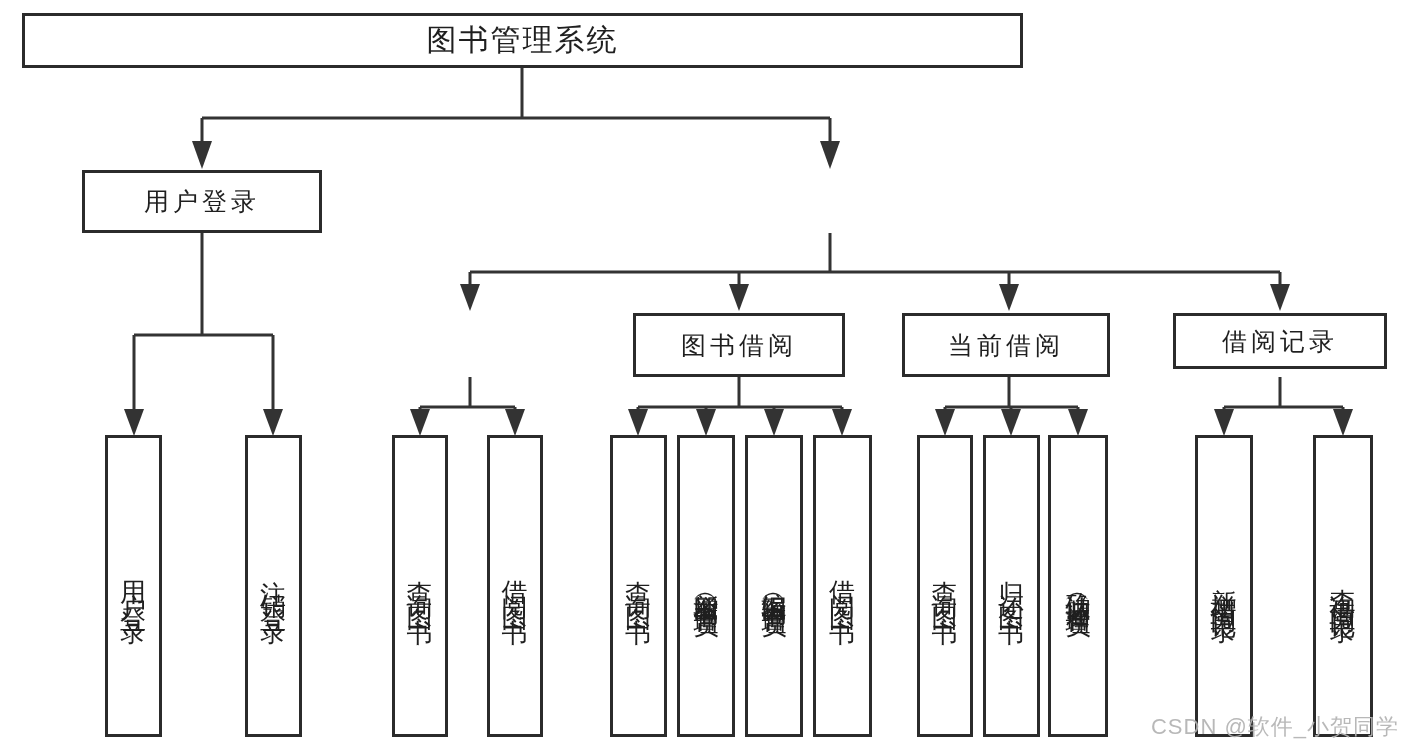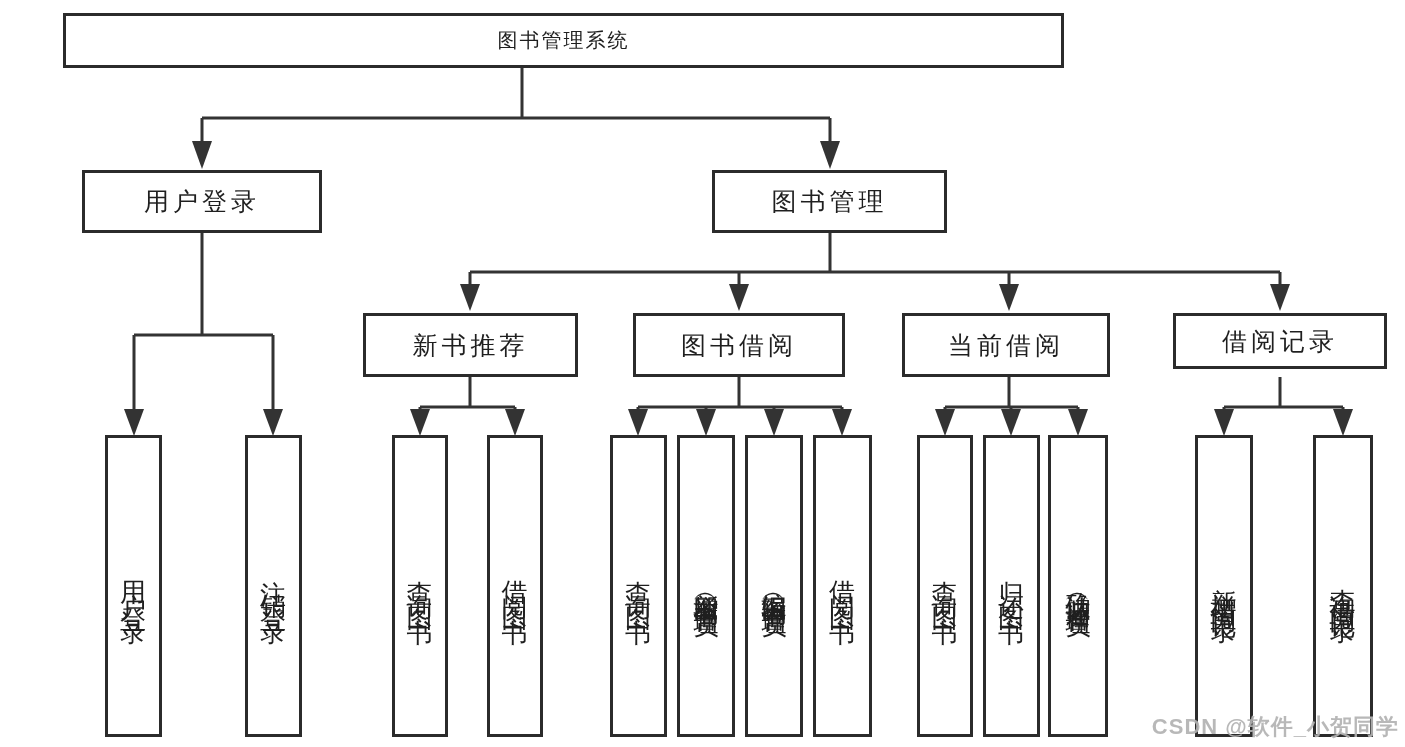--- a/index.html
+++ b/index.html
@@ -13,36 +13,36 @@
   }
   .wires{position:absolute;left:0;top:0;width:1405px;height:747px;}
   .wires path{stroke:#333333;stroke-width:3;fill:none;}
   .wires polygon{fill:#333333;stroke:none;}
   .hnode{
     position:absolute;box-sizing:border-box;
     border:3px solid #2b2b2b;background:#ffffff;
     display:flex;align-items:center;justify-content:center;
     font-size:25px;letter-spacing:4px;white-space:nowrap;
   }
-  .hnode.root{font-size:20px;letter-spacing:2px;margin-left:41px;}
+  .hnode.root{font-size:30px;letter-spacing:2px;}
   .vnode{
     position:absolute;box-sizing:border-box;
     border:3px solid #2b2b2b;background:#ffffff;
     display:flex;align-items:center;justify-content:center;
   }
   .vnode span{
     writing-mode:vertical-rl;text-orientation:mixed;
     font-size:26px;line-height:1;letter-spacing:13px;
   }
   .vnode.med span{letter-spacing:6px;}
   .vnode.long span{letter-spacing:3px;font-size:25px;}
   .watermark{
     position:absolute;right:6px;top:712px;
     font-size:22px;letter-spacing:1px;color:#b3b3b3;
-    opacity:0.92;white-space:nowrap;z-index:5;font-weight:bold;
+    opacity:0.92;white-space:nowrap;z-index:5;
   }
 </style>
 </head>
 <body>
 
 <div class="canvas">
 
   <svg class="wires" viewBox="0 0 1405 747" xmlns="http://www.w3.org/2000/svg">
     <g>
       <path d="M522 68 V118 M202 118 H830 M202 118 V144 M830 118 V144"></path>
@@ -86,27 +86,21 @@
     </g>
   </svg>
 
   <div class="hnode root" style="left:22px;top:13px;width:1001px;height:55px">
     <span>图书管理系统</span>
   </div>
 
   <div class="hnode" style="left:82px;top:170px;width:240px;height:63px">
     <span>用户登录</span>
   </div>
-  <div class="hnode" style="left:712px;top:170px;width:235px;height:63px">
-    <span>图书管理</span>
-  </div>
 
-  <div class="hnode" style="left:363px;top:313px;width:215px;height:64px">
-    <span>新书推荐</span>
-  </div>
   <div class="hnode" style="left:633px;top:313px;width:212px;height:64px">
     <span>图书借阅</span>
   </div>
   <div class="hnode" style="left:902px;top:313px;width:208px;height:64px">
     <span>当前借阅</span>
   </div>
   <div class="hnode" style="left:1173px;top:313px;width:214px;height:56px">
     <span>借阅记录</span>
   </div>
 

